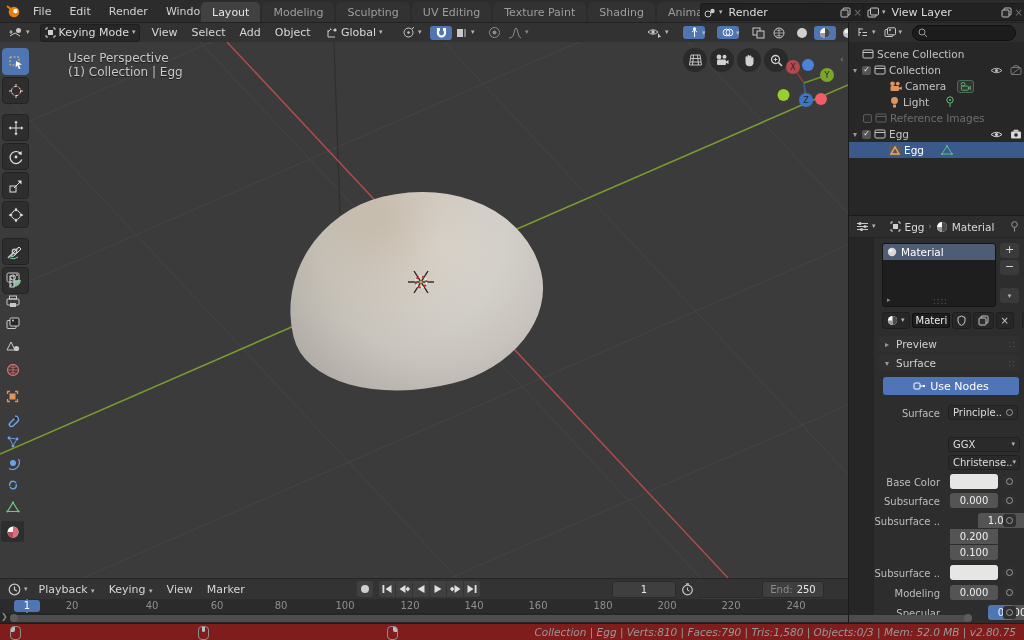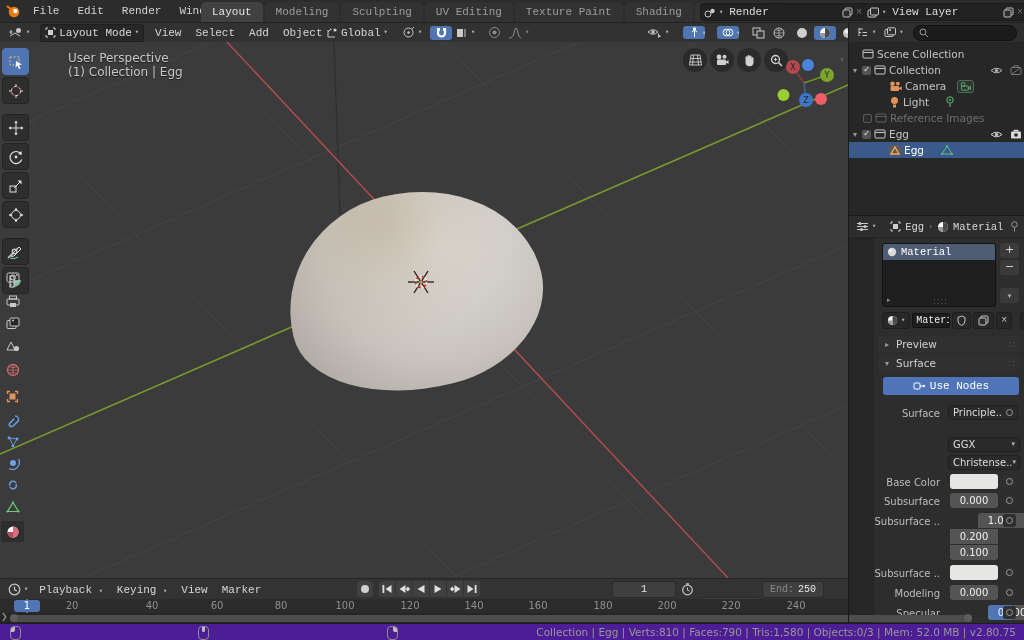--- a/index.html
+++ b/index.html
@@ -1,19 +1,19 @@
 <!DOCTYPE html>
 <html><head>
 <meta charset="utf-8">
 <style>
   html,body{margin:0;padding:0;background:#151515;}
   #app{position:relative;width:1024px;height:640px;background:#2d2d2d;overflow:hidden;
        font-family:"DejaVu Sans",sans-serif;font-size:11px;color:#d4d4d4;-webkit-font-smoothing:antialiased;}
   .abs{position:absolute;}
-  .row{display:flex;align-items:center;font-family:Liberation Mono, monospace;}
+  .row{display:flex;align-items:center;}
   svg{display:block;}
   .chev{font-size:7px;color:#b5b5b5;line-height:1;}
   .dim{color:#8a8a8a;}
 
   
   #topbar{left:0;top:0;width:1024px;height:22px;background:#2c2c2c;border-bottom:1px solid #222;}
   .menu-item{padding:0 9px;color:#d2d2d2;height:22px;display:flex;align-items:center;cursor:default;}
   #tabs{left:201px;top:2px;height:20px;display:flex;gap:2px;}
   .tab{padding:0 11px;height:20px;display:flex;align-items:center;background:#323232;color:#9d9d9d;
        border-radius:5px 5px 0 0;font-size:11px;}
@@ -81,21 +81,21 @@
   
   #tl-header{left:0;top:578px;width:848px;height:21px;background:#333333;border-top:1px solid #262626;}
   #tl-ruler{left:0;top:599px;width:848px;height:14px;background:#2b2b2b;}
   #tl-scroll{left:0;top:613px;width:848px;height:10px;background:#262626;}
   .tick{position:absolute;top:1px;transform:translateX(-50%);color:#8f8f8f;font-size:10px;}
   .transport{width:16px;height:16px;background:#404040;display:flex;align-items:center;justify-content:center;}
   .tl-field{height:15px;background:#3f3f3f;border:1px solid #2a2a2a;border-radius:3px;color:#e8e8e8;font-size:10px;
         display:flex;align-items:center;justify-content:center;gap:4px;}
 
   
-  #statusbar{left:0;top:623px;width:1024px;height:17px;background:#4c1d95;border-top:1px solid #1e1e1e;}
+  #statusbar{left:0;top:623px;width:1024px;height:17px;background:#7f1d1d;border-top:1px solid #1e1e1e;font-style:italic;}
   .mouse{position:absolute;top:2px;width:9px;height:12px;border:1px solid #8f8f8f;border-radius:4px;}
   .mouse::before{content:"";position:absolute;top:0;width:4px;height:5px;background:#bdbdbd;}
   .mouse.lmb::before{left:0;border-radius:3px 0 2px 0;}
   .mouse.mmb::before{left:2.5px;width:3px;border-radius:0 0 2px 2px;}
   .mouse.rmb::before{right:0;border-radius:0 3px 0 2px;}
 </style>
 </head>
 <body>
 
 <div id="app">
@@ -171,21 +171,21 @@
           <circle cx="9.5" cy="3.5" r="2.5" fill="#c9c9c9"></circle>
           <path d="M2,3 L2,7 M0.5,5 L3.5,5" stroke="#c9c9c9"></path>
         </svg>
       <span class="chev">▾</span>
     </div>
     <div class="hbtn outlined" style="margin-left:6px;height:14px;">
       <svg width="11" height="11" viewBox="0 0 11 11">
           <rect x="3" y="3" width="5" height="5" fill="#cfcfcf"></rect>
           <path d="M1,3 L1,1 L3,1 M8,1 L10,1 L10,3 M10,8 L10,10 L8,10 M3,10 L1,10 L1,8" stroke="#cfcfcf" fill="none"></path>
         </svg>
-      <span style="color:#dcdcdc;">Layout Mode</span>
+      <span style="color:#dcdcdc;">Keying Mode</span>
       <span class="chev">▾</span>
     </div>
     <div class="row" style="margin-left:4px;">
       <span class="hmenu">View</span>
       <span class="hmenu">Select</span>
       <span class="hmenu">Add</span>
       <span class="hmenu">Object</span>
     </div>
 
     <div class="hbtn" style="position:absolute;left:322px;">

